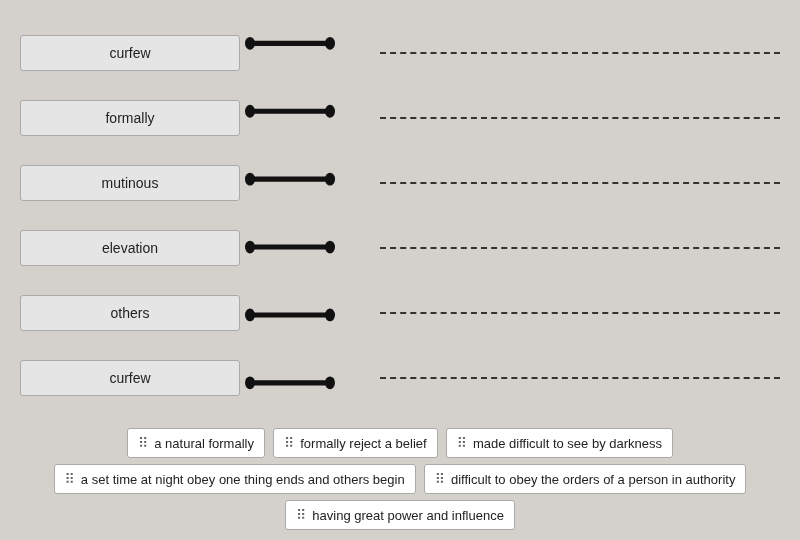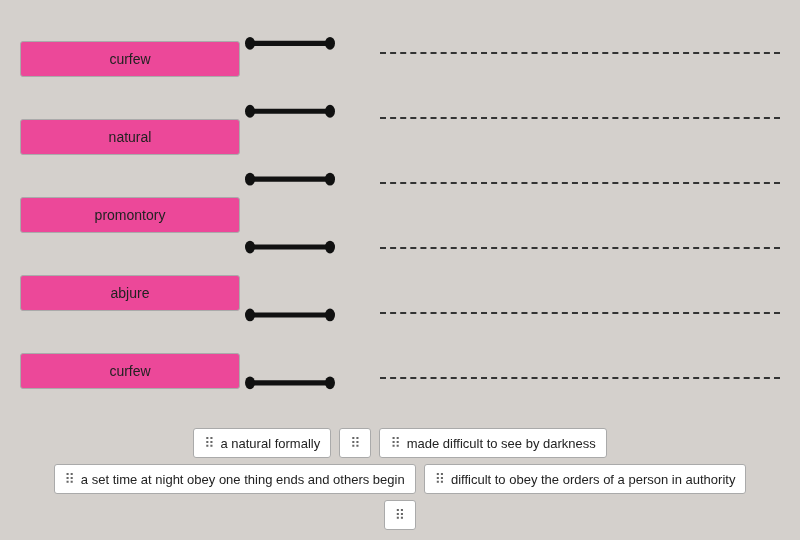--- a/index.html
+++ b/index.html
@@ -26,21 +26,21 @@
 
     .left-column {
       display: flex;
       flex-direction: column;
       justify-content: space-around;
       width: 220px;
       padding: 10px 0;
     }
 
     .word-box {
-      background: #ec4899;
+      background: #e5e5e5;
       border: 1px solid #aaa;
       border-radius: 3px;
       padding: 6px 10px;
       text-align: center;
       font-size: 14px;
       color: #222;
       position: relative;
       height: 36px;
       display: flex;
       align-items: center;
@@ -117,23 +117,24 @@
       user-select: none;
     }
   </style>
 </head>
 <body>
 
 <div class="matching-container">
 
   <div class="left-column" id="left-col">
       <div class="word-box">curfew</div>
-      <div class="word-box">natural</div>
-      <div class="word-box">promontory</div>
-      <div class="word-box">abjure</div>
+      <div class="word-box">formally</div>
+      <div class="word-box">mutinous</div>
+      <div class="word-box">elevation</div>
+      <div class="word-box">others</div>
       <div class="word-box">curfew</div>
     </div>
 
   <div class="connector-area" style="position:relative;">
     <svg class="connectors" id="connector-svg" viewBox="0 0 120 320" preserveAspectRatio="none">
 
       <line x1="10" y1="26" x2="90" y2="26" stroke="#111" stroke-width="4"></line>
       <line x1="10" y1="79" x2="90" y2="79" stroke="#111" stroke-width="4"></line>
       <line x1="10" y1="132" x2="90" y2="132" stroke="#111" stroke-width="4"></line>
       <line x1="10" y1="185" x2="90" y2="185" stroke="#111" stroke-width="4"></line>
@@ -179,34 +180,36 @@
 </div>
 
 <div class="answer-area" id="answer-area">
     <div class="answer-row">
       <div class="answer-box">
         <span class="drag-icon">⠿</span>
         <span>a natural formally</span>
       </div>
       <div class="answer-box">
         <span class="drag-icon">⠿</span>
+        <span>formally reject a belief</span>
       </div>
       <div class="answer-box">
         <span class="drag-icon">⠿</span>
         <span>made difficult to see by darkness</span>
       </div>
     </div>
     <div class="answer-row">
       <div class="answer-box">
         <span class="drag-icon">⠿</span>
         <span>a set time at night obey one thing ends and others begin</span>
       </div>
       <div class="answer-box">
         <span class="drag-icon">⠿</span>
         <span>difficult to obey the orders of a person in authority</span>
       </div>
     </div>
     <div class="answer-row">
       <div class="answer-box">
         <span class="drag-icon">⠿</span>
+        <span>having great power and influence</span>
       </div>
     </div>
   </div>
 
 </body></html>

